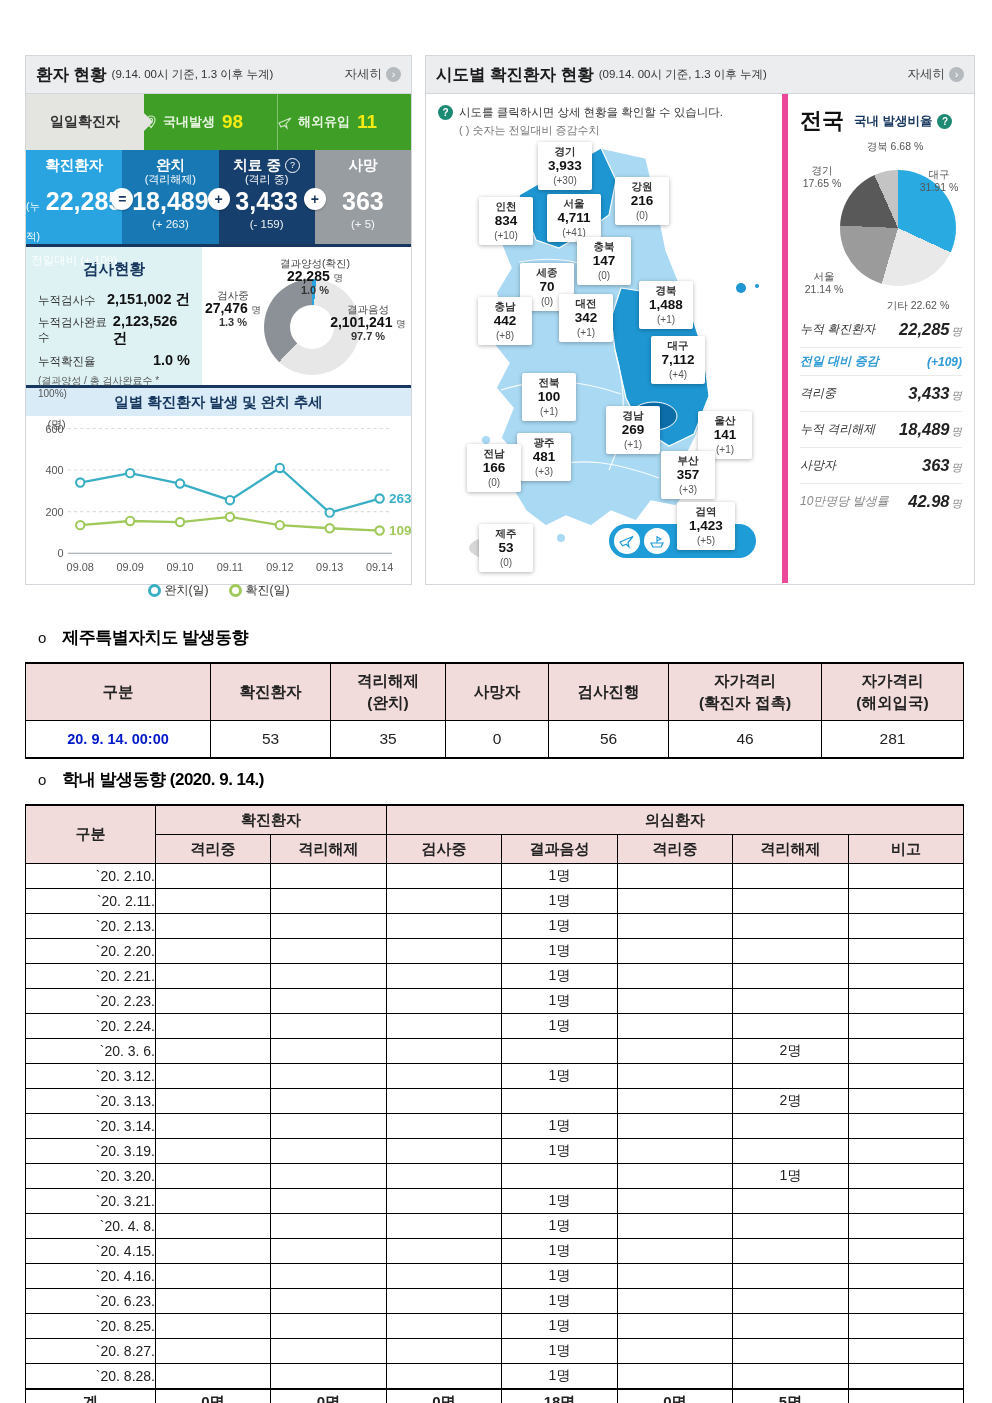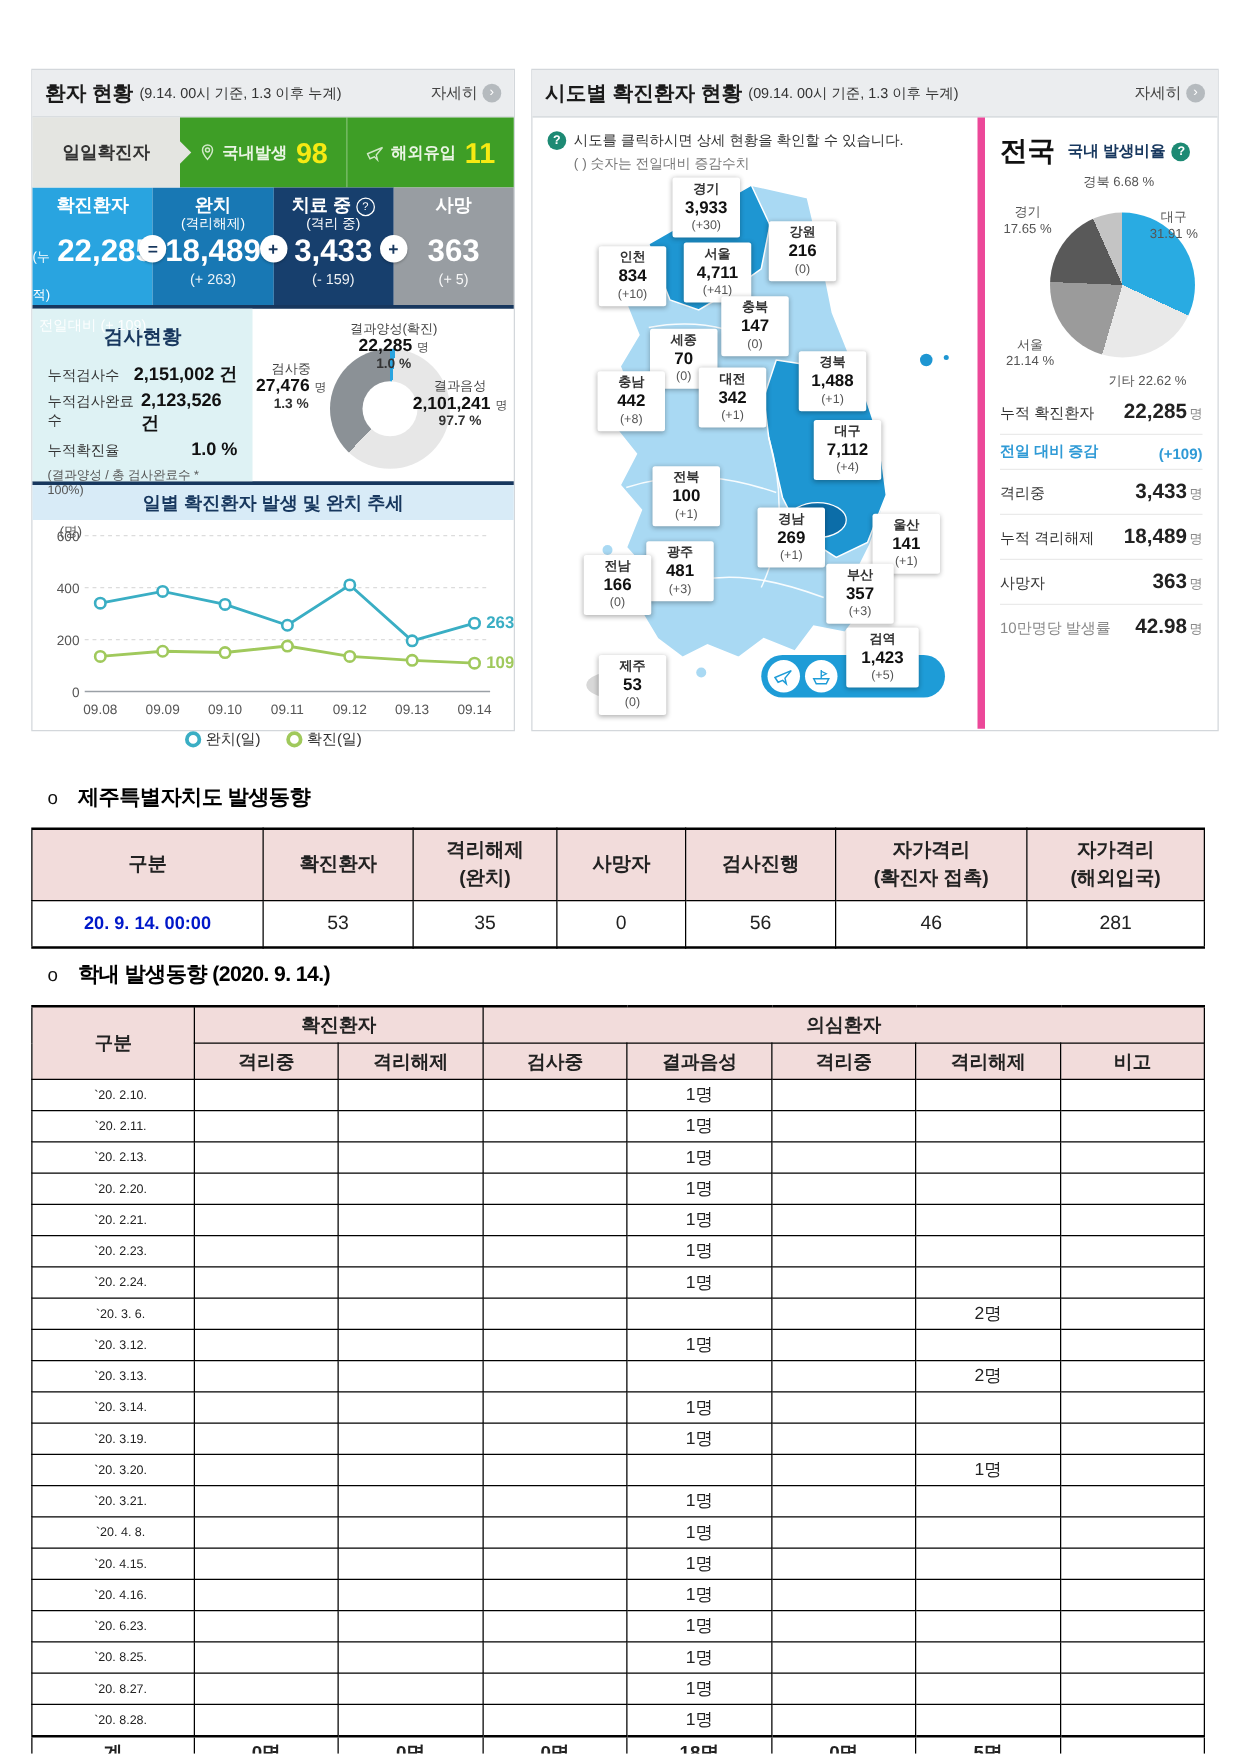--- a/index.html
+++ b/index.html
@@ -13,24 +13,24 @@
   .panel-title{font-size:16.5px;font-weight:bold;color:#1a1a1a;white-space:nowrap;}
   .panel-sub{font-size:11.5px;color:#333;margin-left:5px;white-space:nowrap;}
   .more-btn{margin-left:auto;display:flex;align-items:center;font-size:12.5px;color:#444;cursor:pointer;}
   .more-circle{width:15px;height:15px;border-radius:50%;background:#b5babe;color:#fff;font-size:11px;line-height:14px;text-align:center;margin-left:4px;}
   
   .tab-bar{display:flex;height:56px;}
   .tab-gray{width:118px;background:#e4e5e1;color:#333;font-weight:bold;font-size:14px;display:flex;align-items:center;justify-content:center;position:relative;z-index:2;}
   .tab-gray::after{content:"";position:absolute;right:-9px;top:50%;transform:translateY(-50%);
      border-top:9px solid transparent;border-bottom:9px solid transparent;border-left:9px solid #e4e5e1;}
   .tab-green{flex:1;background:#3e9e26;display:flex;}
-  .tab-green-half{flex:1;display:flex;align-items:center;justify-content:center;}
+  .tab-green-half{flex:1;display:flex;align-items:center;}
   .tab-green-half + .tab-green-half{border-left:1px solid rgba(255,255,255,.35);}
   .tg-label{color:#eaf5e4;font-size:13px;font-weight:bold;margin-left:5px;}
-  .tg-num{color:#f6ea13;font-size:23px;font-weight:bold;margin-left:7px;}
+  .tg-num{color:#f6ea13;font-size:19px;font-weight:bold;margin-left:7px;}
   
   .stat-row{display:flex;height:94px;position:relative;}
   .stat-box{flex:1;color:#fff;display:flex;flex-direction:column;align-items:center;padding-top:8px;box-sizing:border-box;}
   .stat-box.c1{background:#29a4e0;}.stat-box.c2{background:#1878b4;}.stat-box.c3{background:#173f6d;}.stat-box.c4{background:#989da2;}
   .sb-label{font-size:14.5px;font-weight:bold;line-height:15px;display:flex;align-items:center;}
   .sb-sub{font-size:11px;line-height:13px;}
   .sb-value{font-size:25px;font-weight:bold;line-height:30px;display:flex;align-items:baseline;}
   .sb-prefix{font-size:10.5px;font-weight:normal;margin-right:2px;}
   .sb-delta{font-size:11.5px;color:rgba(255,255,255,.92);margin-top:2px;}
   .op-circle{position:absolute;top:52%;width:22px;height:22px;border-radius:50%;background:#fff;color:#17375e;
@@ -85,21 +85,21 @@
   .nat-ratio{font-size:12.5px;font-weight:bold;color:#17375e;margin-left:10px;}
   .pie-wrap{position:relative;height:168px;margin-top:6px;}
   .pie{position:absolute;left:40px;top:28px;width:116px;height:116px;border-radius:50%;}
   .p-lbl{position:absolute;font-size:10.5px;color:#555;line-height:13px;text-align:center;}
   .p-top{left:30px;top:-2px;width:130px;}
   .p-left-top{left:-4px;top:22px;width:52px;}
   .p-right{right:-6px;top:26px;width:58px;}
   .p-left-bot{left:-4px;bottom:14px;width:56px;}
   .p-bottom{left:58px;bottom:-2px;width:120px;}
   .nat-stats{margin-top:2px;}
-  .nat-row{display:flex;justify-content:space-between;align-items:flex-end;padding:8px 0;border-bottom:1px solid #eaeaea;}
+  .nat-row{display:flex;justify-content:space-between;align-items:center;padding:8px 0;border-bottom:1px solid #eaeaea;font-style:italic;}
   .nat-row:last-child{border-bottom:none;}
   .nr-label{font-size:12px;color:#333;}
   .nr-value{font-size:16.5px;font-weight:bold;color:#222;}
   .nr-unit{font-size:10.5px;color:#888;font-weight:normal;margin-left:2px;}
   .nat-row.accent{padding:5px 0;}
   .nat-row.accent .nr-label,.nat-row.accent .nr-value{color:#2f9ad6;font-size:12px;font-weight:bold;}
   .nat-row.muted .nr-label{color:#888;}
   
   .sec-heading{position:absolute;left:38px;display:flex;align-items:baseline;}
   .sec-bullet{font-size:15px;color:#111;}
@@ -107,21 +107,21 @@
   table{border-collapse:collapse;table-layout:fixed;}
   #jeju-table{position:absolute;left:25px;top:662px;width:938px;border-top:2.5px solid #000;border-bottom:2.5px solid #000;}
   #jeju-table th,#jeju-table td{border:1px solid #000;text-align:center;}
   #jeju-table th{background:#f2dcdb;font-size:15.5px;font-weight:bold;height:54px;line-height:22px;}
   #jeju-table td{font-size:15.5px;height:34px;}
   #jeju-table td.date-cell{color:#0018c9;font-weight:bold;font-size:14.5px;}
   #school-table{position:absolute;left:25px;top:804px;width:938px;border-top:2.5px solid #000;border-bottom:3px solid #000;}
   #school-table th,#school-table td{border:1px solid #000;text-align:center;}
   #school-table th{background:#f2dcdb;font-weight:bold;font-size:15px;height:26px;}
   #school-table td{font-size:14px;height:24px;padding:0;}
-  #school-table td.date-cell{text-align:center;padding-left:12px;font-size:10px;}
+  #school-table td.date-cell{text-align:right;padding-left:12px;font-size:14px;}
   #school-table tr.total-row td{font-weight:bold;font-size:15px;border-top:2px solid #000;}
   #school-table tr.total-row td.date-cell{text-align:center;padding-left:0;}
 </style>
 </head>
 <body>
 
 <div class="page">
 
   <div class="panel" id="panel-patient">
     <div class="panel-head">

